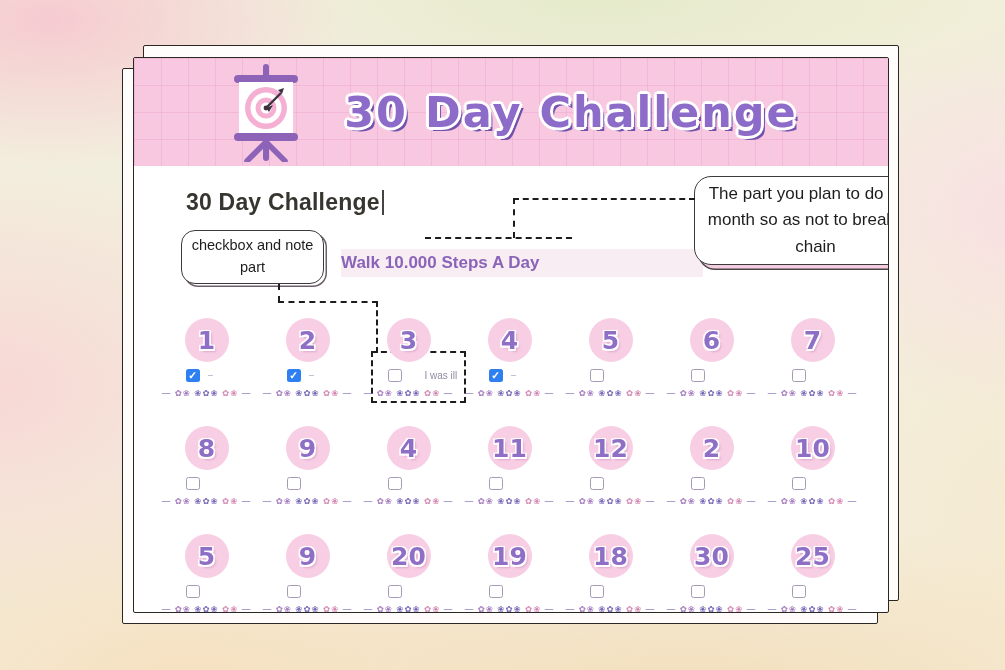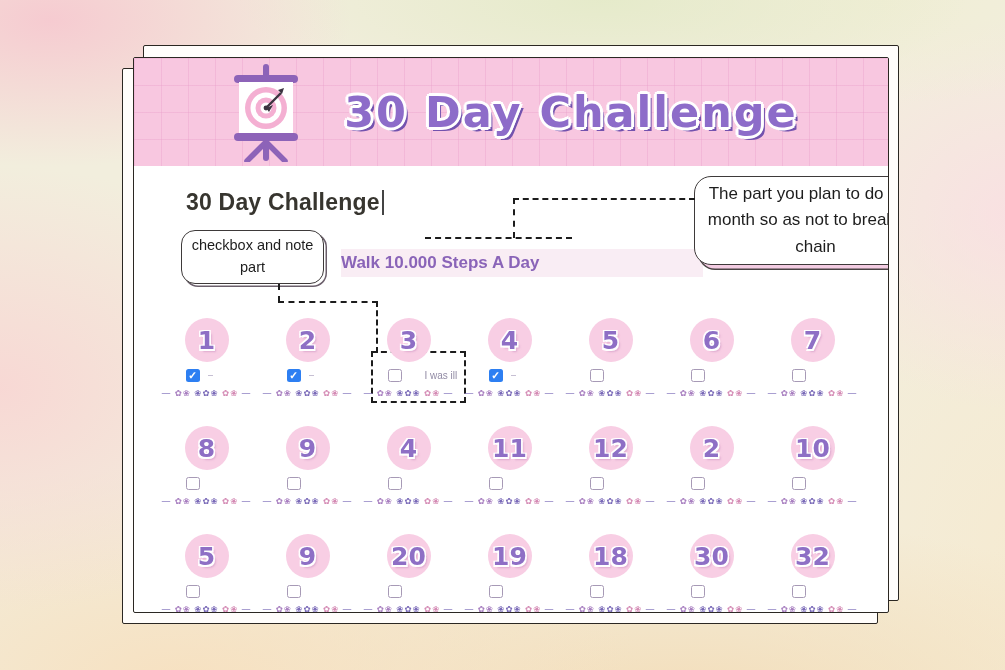--- a/index.html
+++ b/index.html
@@ -373,21 +373,21 @@
           <div class="day-circle">
        <span class="day-num">30</span>
      </div>
      <div class="chk-row">
             <span class="checkbox"></span>
           </div>
      <div class="ornament"><span style="color:#7a6ab8">—</span> <span style="color:#a87fc0">✿❀</span> <span style="color:#7a6ab8">❀✿❀</span> <span style="color:#d48ab4">✿❀</span> <span style="color:#7a6ab8">—</span></div>
         </div>
         <div class="day-cell">
           <div class="day-circle">
-       <span class="day-num">32</span>
+       <span class="day-num">25</span>
      </div>
      <div class="chk-row">
             <span class="checkbox"></span>
           </div>
      <div class="ornament"><span style="color:#7a6ab8">—</span> <span style="color:#a87fc0">✿❀</span> <span style="color:#7a6ab8">❀✿❀</span> <span style="color:#d48ab4">✿❀</span> <span style="color:#7a6ab8">—</span></div>
         </div>
       </div>
 
   </div>
 </div>

